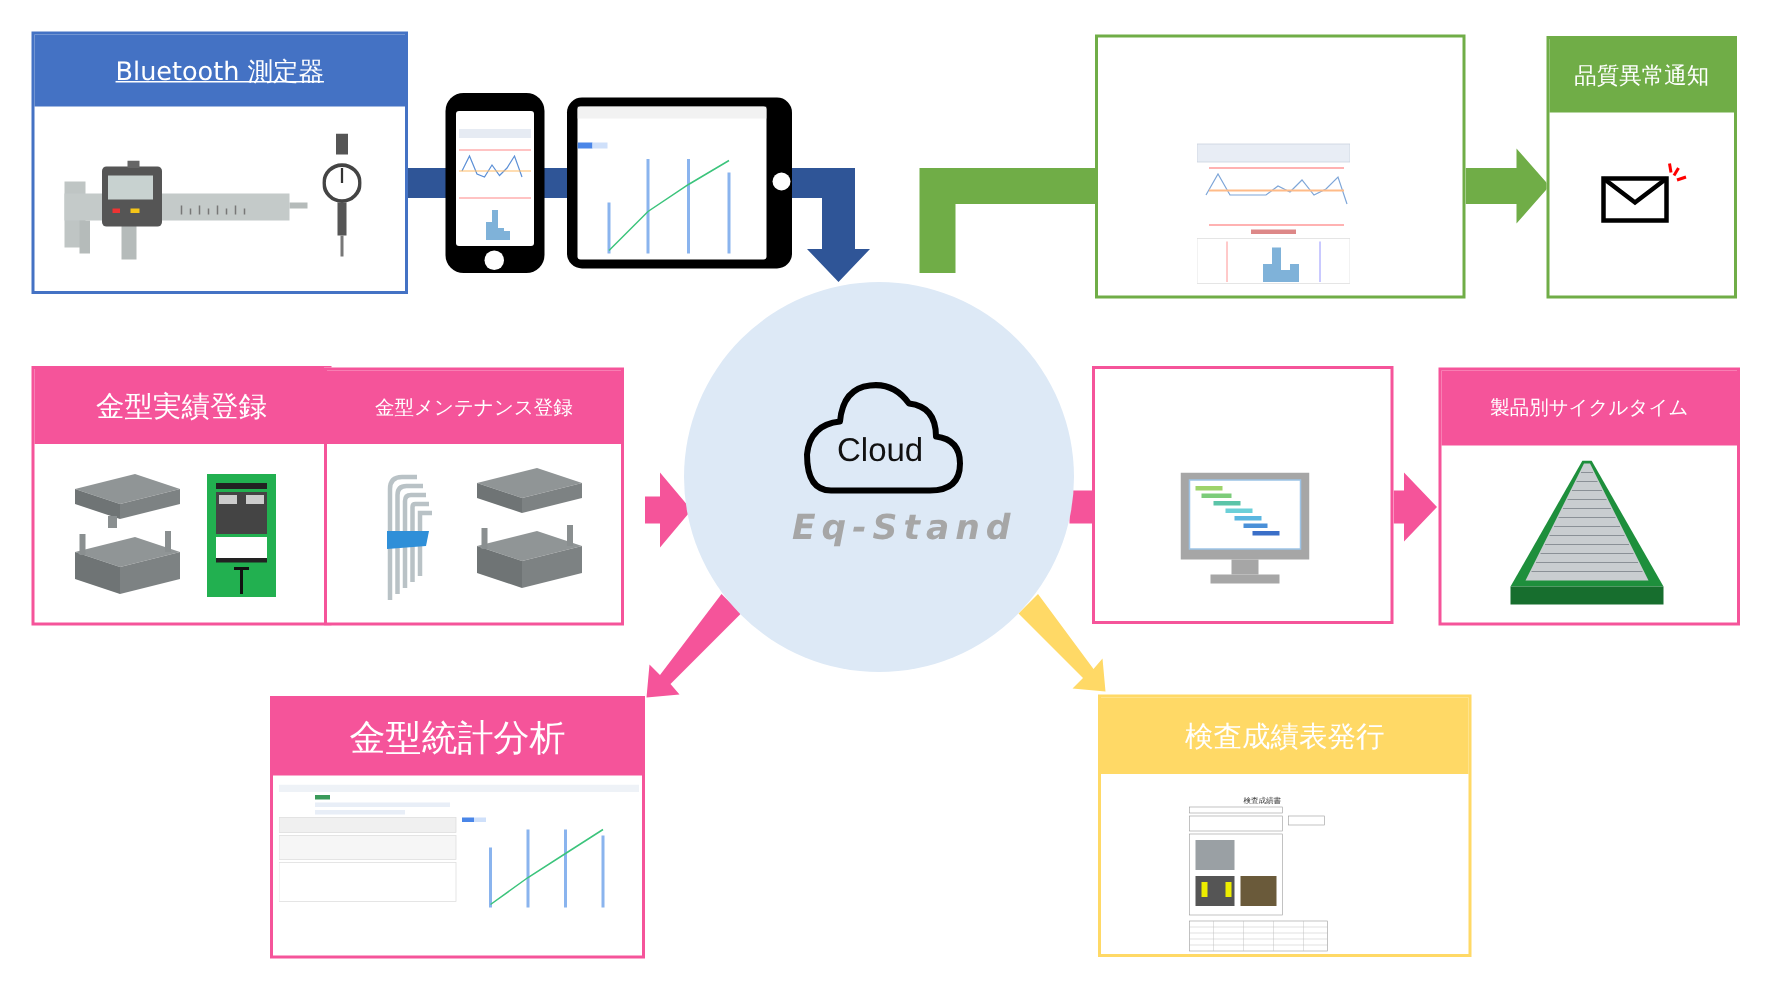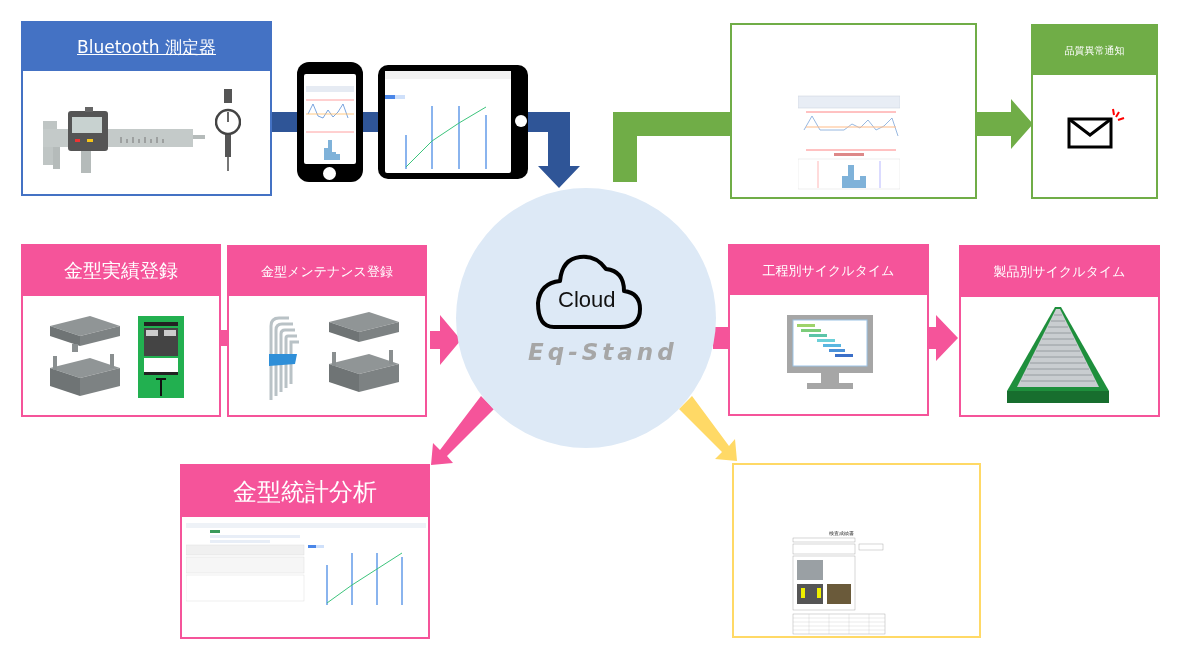--- a/index.html
+++ b/index.html
@@ -130,21 +130,21 @@
       <rect x="50" y="79" width="6" height="23" fill="#7fb2d9"></rect>
       <rect x="56" y="94" width="6" height="8" fill="#7fb2d9"></rect>
       <rect x="62" y="90" width="6" height="12" fill="#7fb2d9"></rect>
       <line x1="20" y1="75" x2="20" y2="102" stroke="#f88" stroke-width=".6"></line>
       <line x1="82" y1="75" x2="82" y2="102" stroke="#88f" stroke-width=".6"></line>
     </svg>
   </div>
 </div>
 
 <div class="box green" style="left:1031px;top:24px;width:127px;height:175px;">
-  <div class="hdr" style="height:49px;font-size:10px;">品質異常通知</div>
+  <div class="hdr" style="height:49px;font-size:15px;">品質異常通知</div>
   <div class="body" style="top:49px;">
     <svg class="abs" style="left:30px;top:30px" width="64" height="50" viewBox="0 0 64 50">
       <rect x="6" y="14" width="42" height="28" fill="#fff" stroke="#000" stroke-width="3"></rect>
       <polyline points="6,14 27,30 48,14" fill="none" stroke="#000" stroke-width="3"></polyline>
       <line x1="50" y1="4" x2="51" y2="10" stroke="#f00" stroke-width="2"></line>
       <line x1="56" y1="7" x2="53" y2="12" stroke="#f00" stroke-width="2"></line>
       <line x1="61" y1="13" x2="55" y2="15" stroke="#f00" stroke-width="2"></line>
     </svg>
   </div>
 </div>
@@ -170,21 +170,21 @@
       <rect x="8" y="14" width="12" height="6" fill="#ccc"></rect>
       <rect x="26" y="14" width="12" height="6" fill="#ccc"></rect>
       <rect x="6" y="42" width="34" height="14" fill="#fff"></rect>
       <rect x="6" y="56" width="34" height="3" fill="#222"></rect>
       <rect x="18" y="62" width="10" height="2" fill="#111"></rect>
       <rect x="22" y="64" width="2" height="16" fill="#111"></rect>
     </svg>
   </div>
 </div>
 
-<div class="box pink" style="left:227px;top:245px;width:200px;height:172px;">
+<div class="box pink" style="left:216px;top:245px;width:200px;height:172px;">
   <div class="hdr" style="height:49px;font-size:13px;">金型メンテナンス登録</div>
   <div class="body" style="top:49px;">
     <svg class="abs" style="left:38px;top:20px" width="34" height="86" viewBox="0 0 34 86">
       <g stroke="#b9c2c6" stroke-width="3" fill="none">
         <path d="M4 84 V10 Q4 2 12 2 H22"></path>
         <path d="M9 80 V14 Q9 8 15 8 H26"></path>
         <path d="M14 76 V18 Q14 14 18 14 H28"></path>
         <path d="M19 72 V22 Q19 20 21 20 H30"></path>
         <path d="M24 68 V26 H32"></path>
       </g>
@@ -205,21 +205,20 @@
 
 <div class="circle">
   <svg class="abs" style="left:76px;top:65px" width="112" height="78" viewBox="0 0 112 78">
     <path d="M22 74 H88 Q108 74 108 56 Q108 40 92 38 Q92 18 74 16 Q64 2 48 4 Q30 6 28 28 Q8 30 6 50 Q6 74 22 74 Z" fill="none" stroke="#000" stroke-width="4" stroke-linejoin="round"></path>
   </svg>
   <div class="cloud-word" style="left:102px;top:99px;">Cloud</div>
   <div class="eq" style="left:72px;top:151px;">Eq-Stand</div>
 </div>
 
 <div class="box pink" style="left:728px;top:244px;width:201px;height:172px;">
-  <div class="hdr" style="height:49px;font-size:13px;">工程別サイクルタイム</div>
   <div class="body" style="top:49px;">
     <svg class="abs" style="left:57px;top:20px" width="86" height="76" viewBox="0 0 86 76">
       <rect x="0" y="0" width="86" height="58" fill="#a6a6a6"></rect>
       <rect x="6" y="5" width="74" height="46" fill="#fff" stroke="#9cc3e6" stroke-width="1"></rect>
       <rect x="10" y="9" width="18" height="3" fill="#9ed36a"></rect>
       <rect x="14" y="14" width="20" height="3" fill="#7ccc7a"></rect>
       <rect x="22" y="19" width="18" height="3" fill="#5bc4a8"></rect>
       <rect x="30" y="24" width="18" height="3" fill="#6cd0d8"></rect>
       <rect x="36" y="29" width="18" height="3" fill="#5ab6e0"></rect>
       <rect x="42" y="34" width="16" height="3" fill="#4a90d8"></rect>
@@ -271,20 +270,21 @@
       <rect x="140" y="42" width="2" height="40" fill="#8ab4ee"></rect>
       <rect x="165" y="30" width="2" height="52" fill="#8ab4ee"></rect>
       <rect x="190" y="30" width="2" height="52" fill="#8ab4ee"></rect>
       <rect x="215" y="34" width="2" height="48" fill="#8ab4ee"></rect>
       <polyline points="141,80 166,62 191,46 216,30" fill="none" stroke="#3cc47c" stroke-width="1"></polyline>
     </svg>
   </div>
 </div>
 
 <div class="box yellow" style="left:732px;top:463px;width:249px;height:175px;">
+  <div class="hdr" style="height:51px;font-size:19px;">検査成績表発行</div>
   <div class="body" style="top:51px;">
     <div class="abs" style="left:55px;top:12px;width:100px;height:108px;">
       <div class="abs" style="left:40px;top:2px;font-size:5px;color:#333;">検査成績書</div>
       <svg class="abs" style="left:0;top:0" width="100" height="108" viewBox="0 0 100 108">
         <rect x="4" y="10" width="62" height="4" fill="none" stroke="#999" stroke-width=".4"></rect>
         <rect x="4" y="16" width="62" height="10" fill="none" stroke="#999" stroke-width=".4"></rect>
         <rect x="70" y="16" width="24" height="6" fill="none" stroke="#999" stroke-width=".4"></rect>
         <rect x="4" y="28" width="62" height="54" fill="none" stroke="#999" stroke-width=".4"></rect>
         <rect x="8" y="32" width="26" height="20" fill="#9aa0a4"></rect>
         <rect x="8" y="56" width="26" height="20" fill="#555"></rect>

